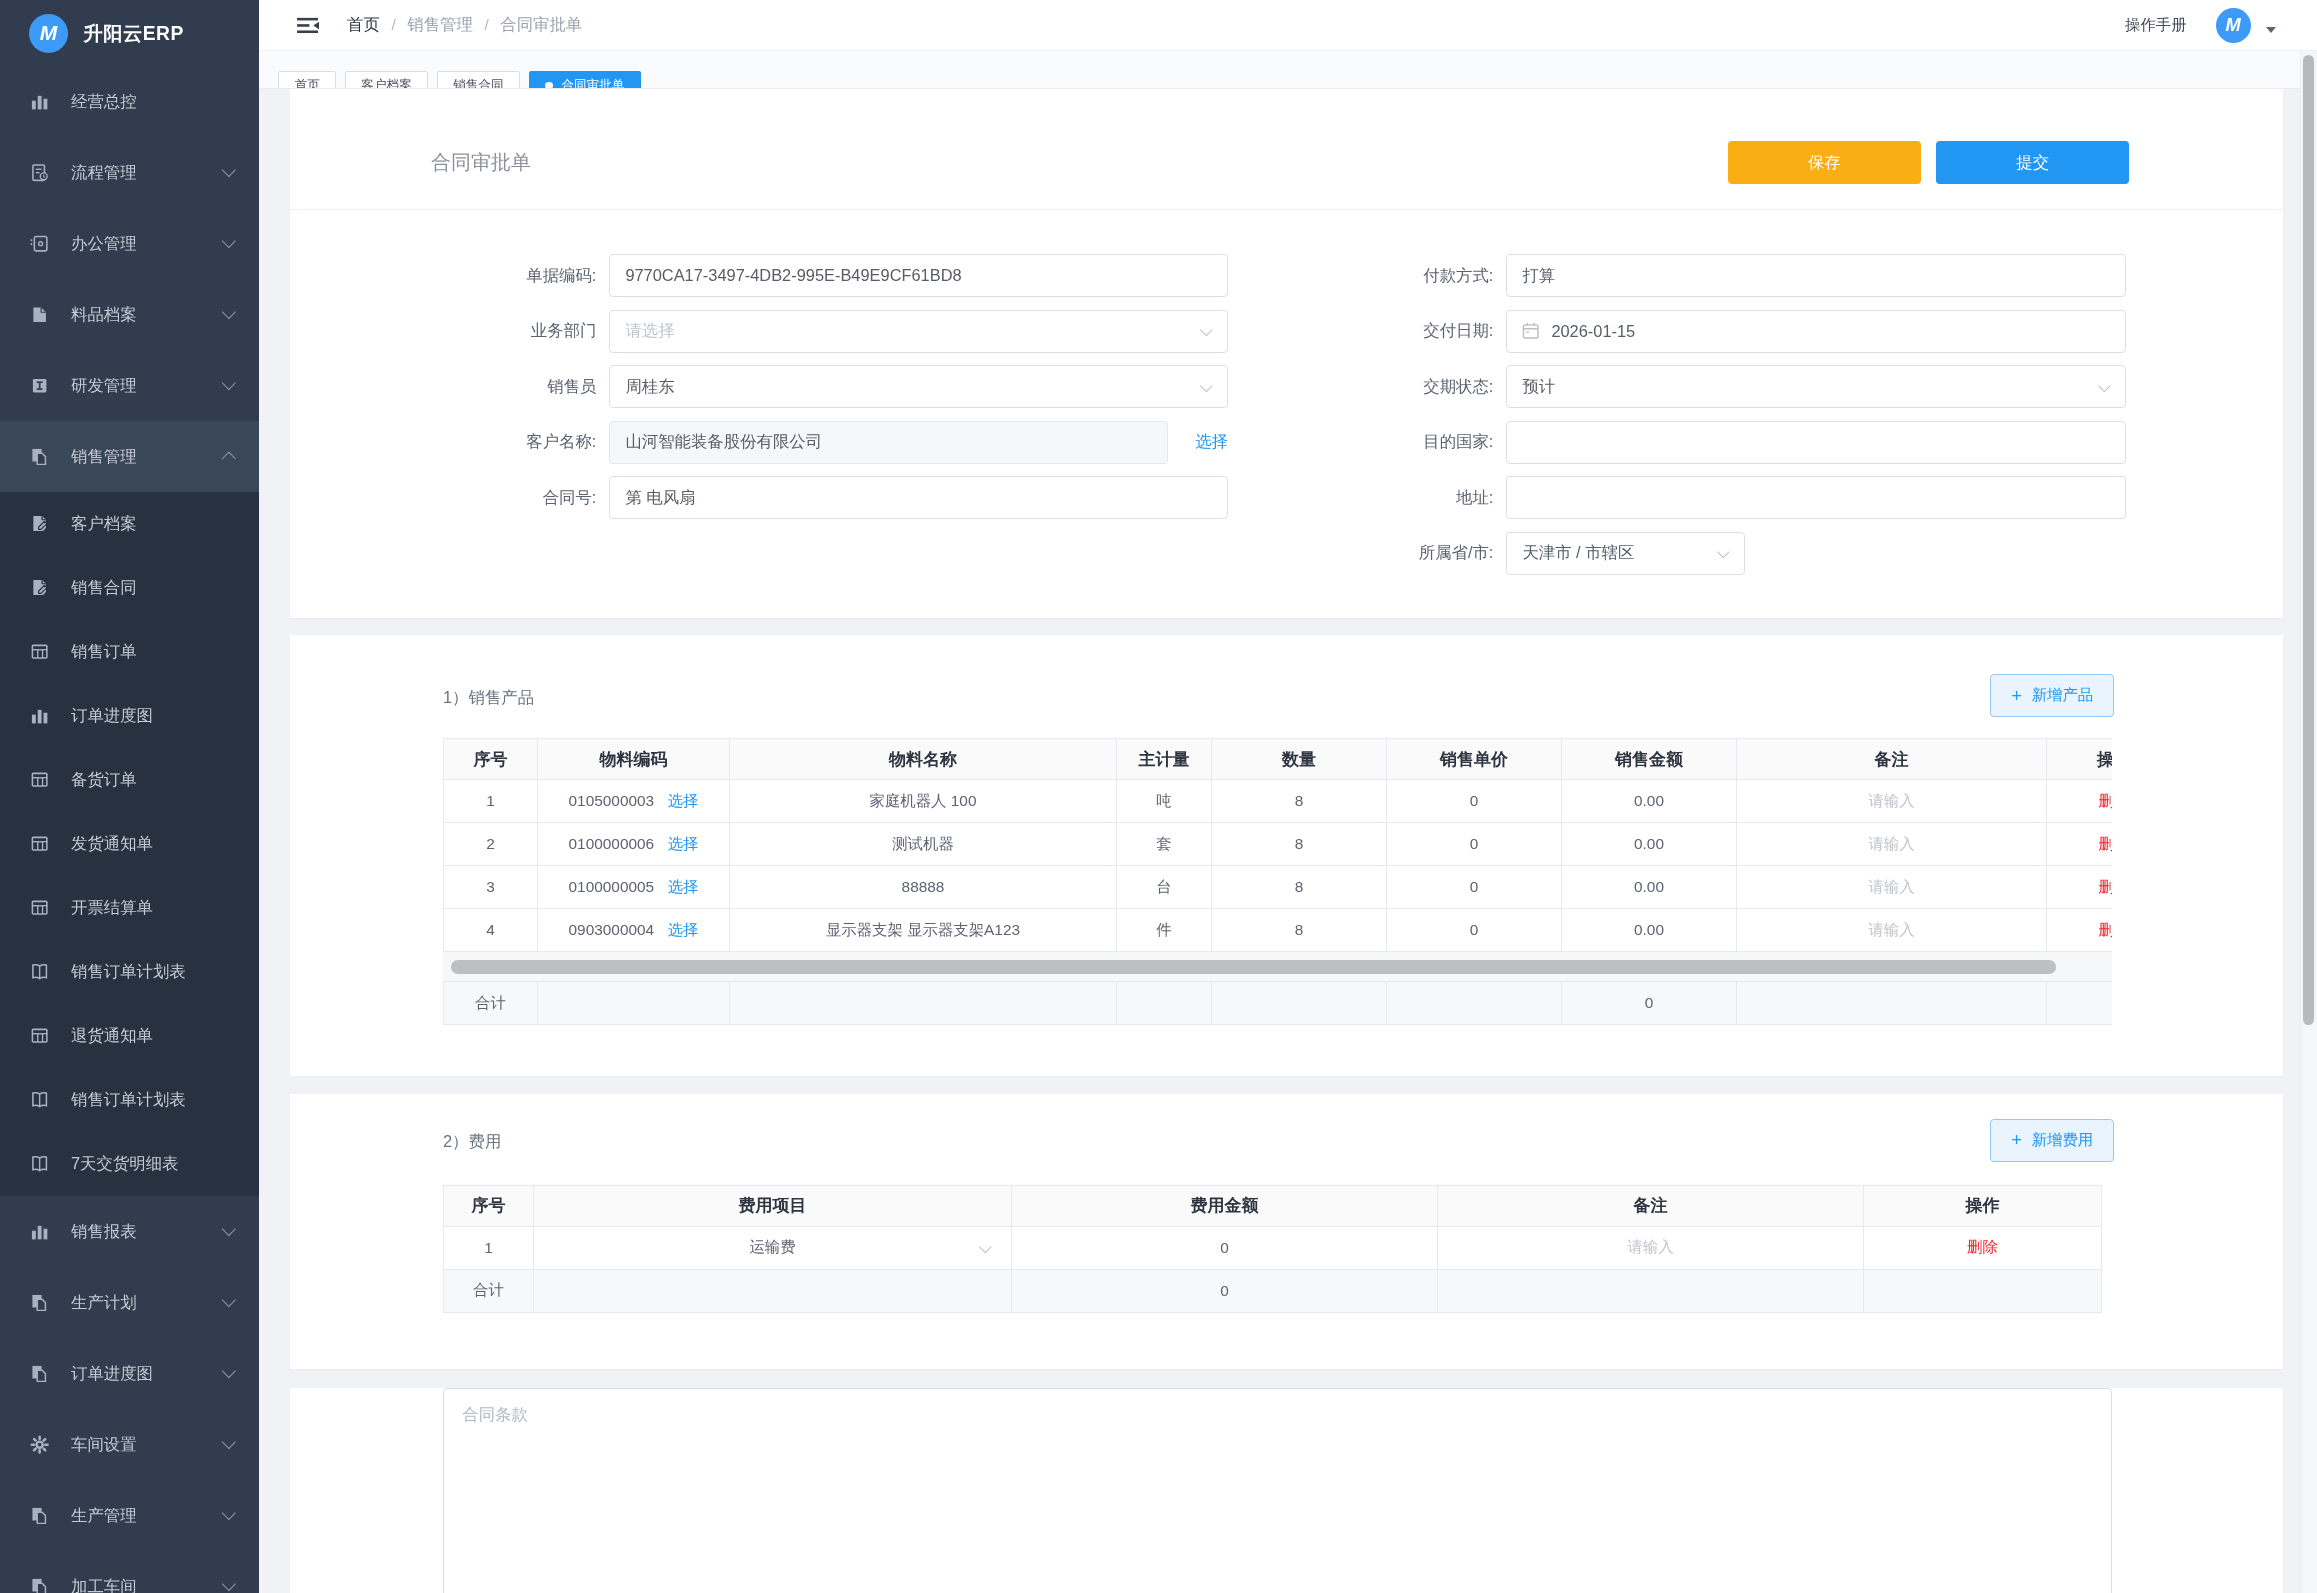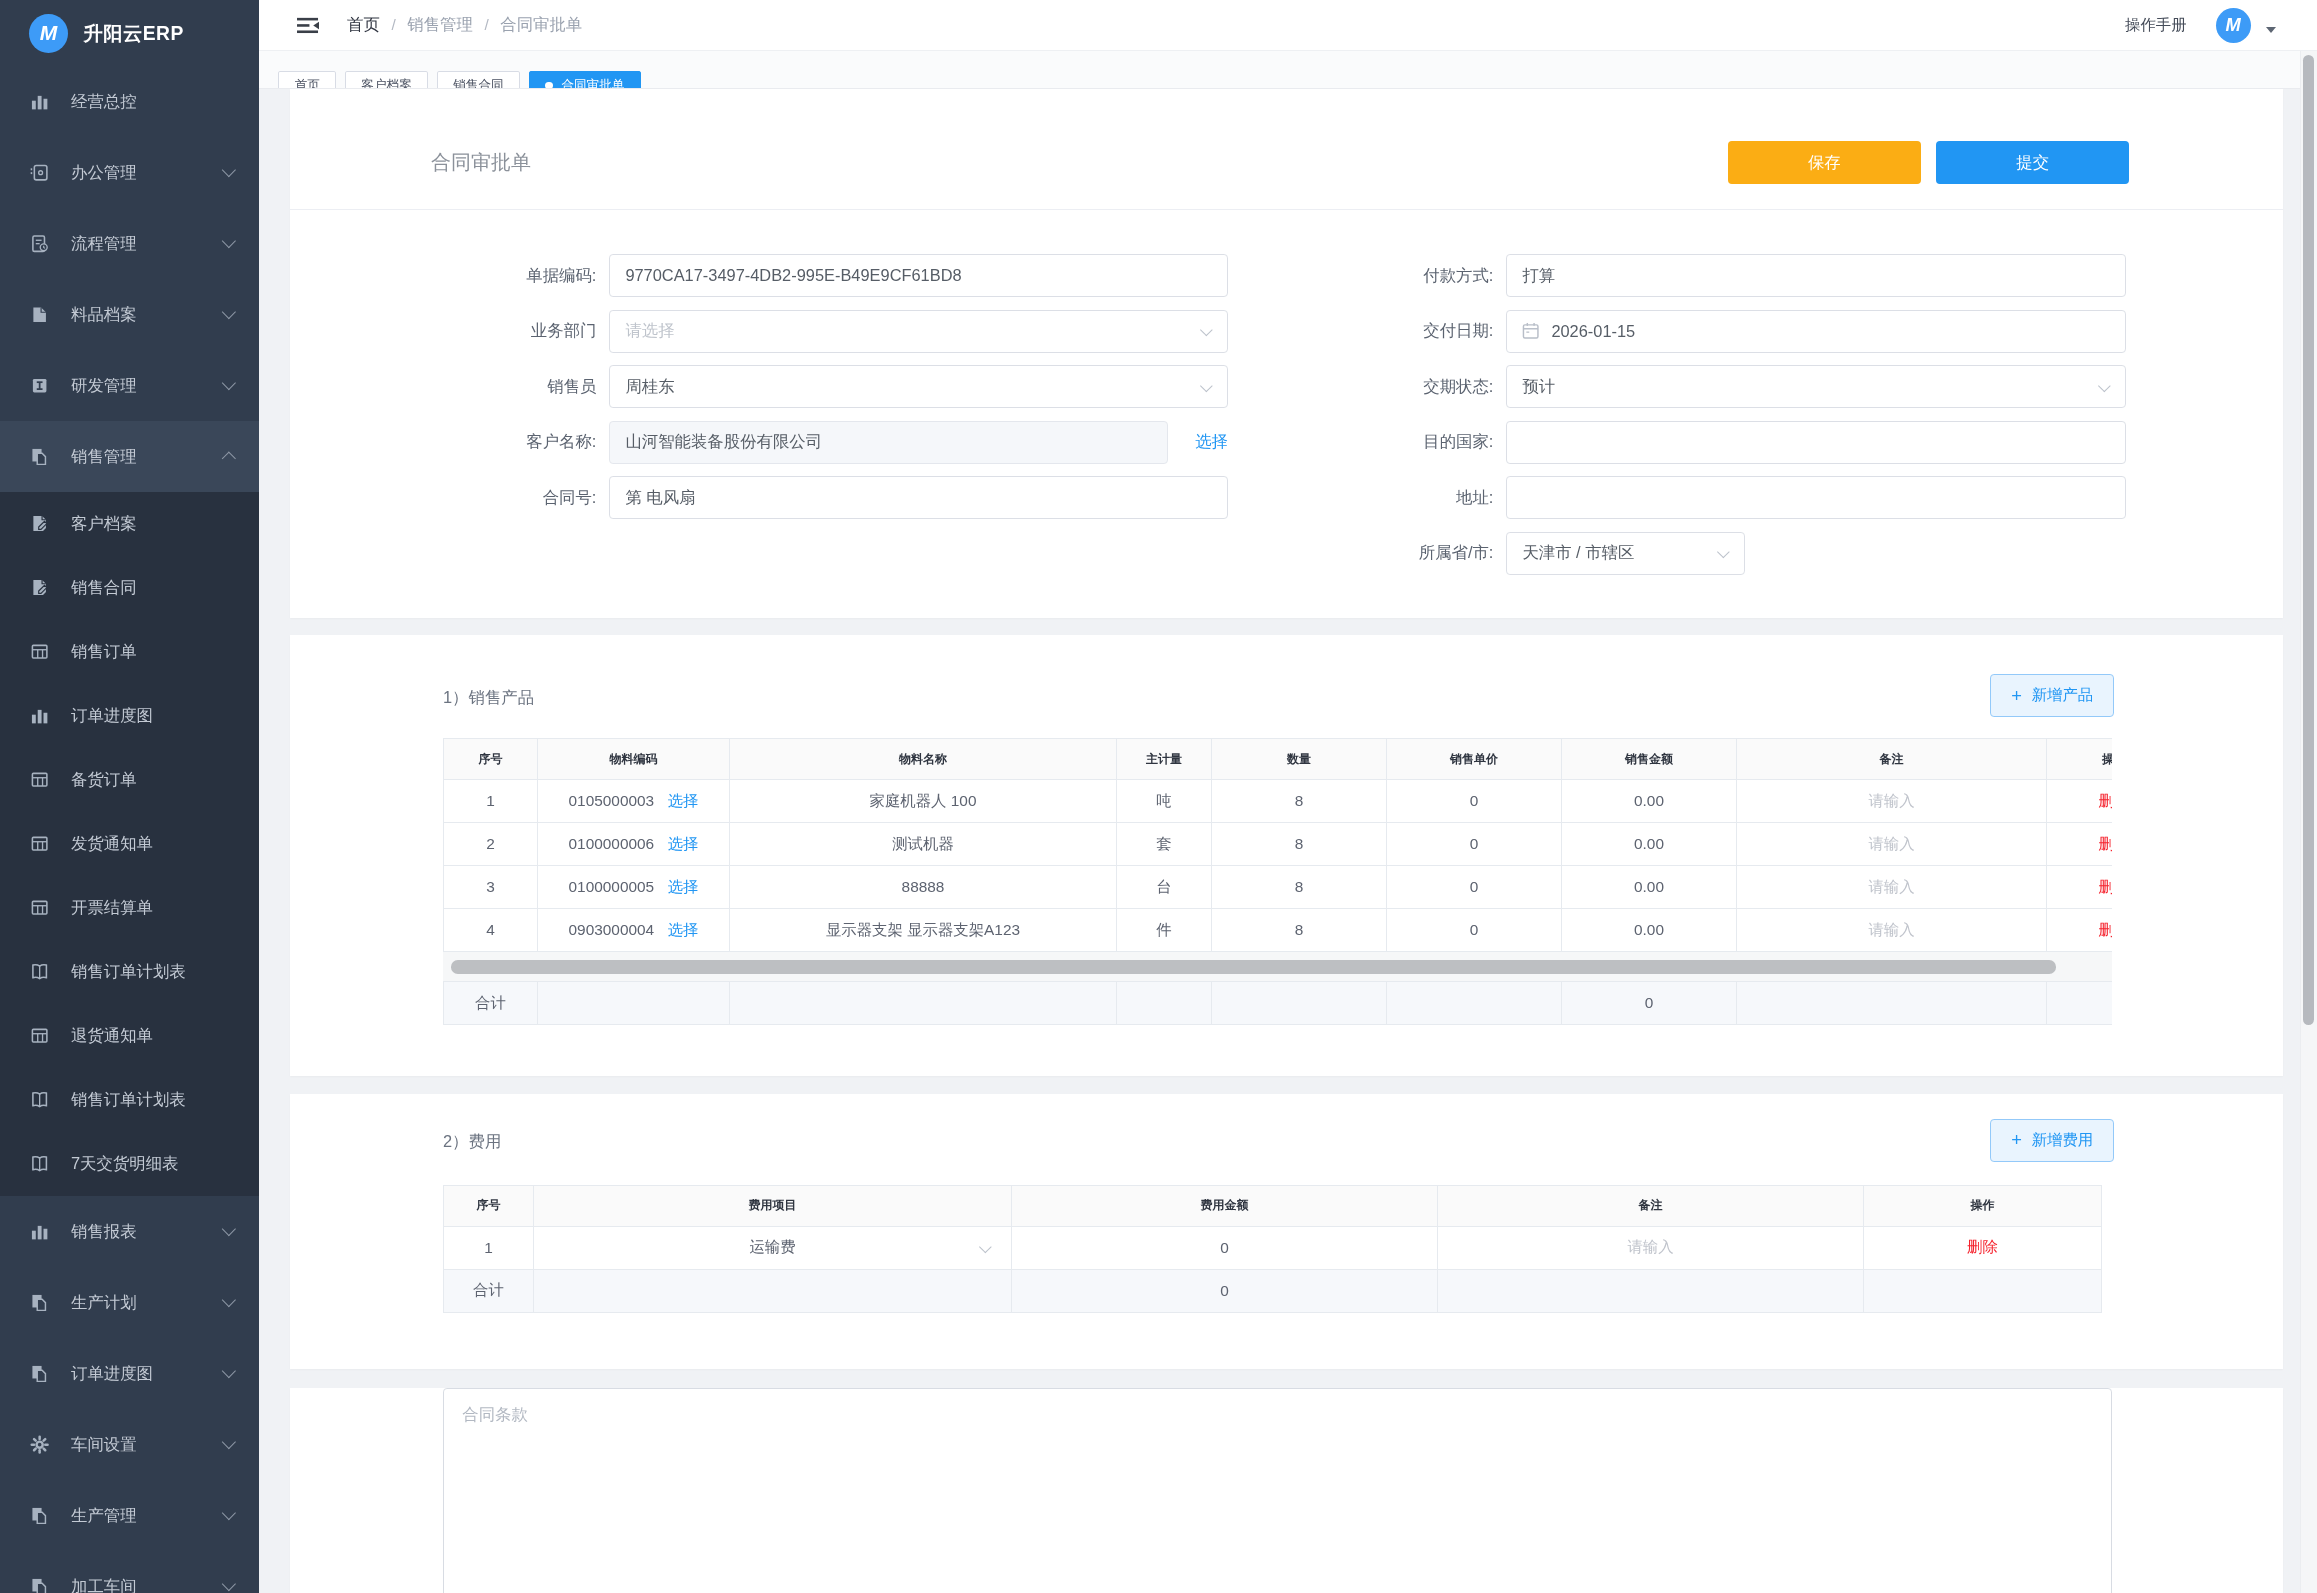--- a/index.html
+++ b/index.html
@@ -86,21 +86,21 @@
   .btn-add { margin-left:auto; height:43px; padding:0 20px; background:#e9f4fe; border:1px solid #93c9f9;
     border-radius:3.9px; color:#2196f3; font-size:15.4px; display:flex; align-items:center; cursor:pointer; font-family:inherit; }
   .btn-add .plus { font-size:18.3px; margin-right:9.7px; font-weight:normal; }
 
   .table-clip { width:1669px; overflow:hidden; margin-left:153px; margin-top:21px; }
   .fees-clip { margin-top:23px; }
   table { border-collapse:collapse; table-layout:fixed; }
   .grid-table { width:1737px; }
   .fees-table { width:1657px; }
   th, td { border:1px solid #e6eaef; text-align:center; overflow:hidden; white-space:nowrap; }
-  th { height:41px; background:#fafafa; font-size:12px; font-weight:600; color:#2f3540; }
+  th { height:41px; background:#fafafa; font-size:17px; font-weight:600; color:#2f3540; }
   td { height:43px; font-size:15.4px; color:#5d6370; }
   .select-link { color:#2196f3; margin-left:13.5px; cursor:pointer; }
   .ph-text { color:#c0c4cc; }
   .del-link { color:#f5222d; cursor:pointer; }
   .total-table td { background:#f6f8fb; }
   .cell-rel { position:relative; }
   .cell-rel .sel-chevron { right:21px; }
 
   .hscroll { width:1669px; margin-left:153px; height:29px; background:#f6f7f8; display:flex; align-items:center; }
   .hthumb { height:13.5px; border-radius:6.8px; background:#bdbfc2; width:1605px; margin-left:7.7px; }
@@ -129,40 +129,40 @@
             <rect x="2" y="9" width="4" height="9" fill="currentColor"></rect>
             <rect x="8" y="4" width="4" height="14" fill="currentColor"></rect>
             <rect x="14" y="7" width="4" height="11" fill="currentColor"></rect>
           </svg>
         </span>
         <span class="mi-label">经营总控</span>
       </div>
       <div class="menu-item">
         <span class="mi-icon">
           <svg width="19.3" height="19.3" viewBox="0 0 20 20">
-            <rect x="4.5" y="2.5" width="13" height="15" rx="2" fill="none" stroke="currentColor" stroke-width="1.6"></rect>
-            <circle cx="11" cy="10" r="2" fill="none" stroke="currentColor" stroke-width="1.4"></circle>
-            <line x1="1.5" y1="5.5" x2="1.5" y2="7.5" stroke="currentColor" stroke-width="1.6"></line>
-            <line x1="1.5" y1="9.5" x2="1.5" y2="11.5" stroke="currentColor" stroke-width="1.6"></line>
-          </svg>
-        </span>
-        <span class="mi-label">办公管理</span>
-        <span class="mi-chevron down"></span>
-      </div>
-      <div class="menu-item">
-        <span class="mi-icon">
-          <svg width="19.3" height="19.3" viewBox="0 0 20 20">
             <rect x="3" y="2" width="12" height="16" rx="1.5" fill="none" stroke="currentColor" stroke-width="1.6"></rect>
             <line x1="6" y1="6.5" x2="12" y2="6.5" stroke="currentColor" stroke-width="1.4"></line>
             <line x1="6" y1="10" x2="10" y2="10" stroke="currentColor" stroke-width="1.4"></line>
             <circle cx="14.2" cy="13.8" r="3.6" fill="#313d4e" stroke="currentColor" stroke-width="1.4"></circle>
             <path d="M14.2 12.2v1.8l1.3.9" fill="none" stroke="currentColor" stroke-width="1.2"></path>
           </svg>
         </span>
         <span class="mi-label">流程管理</span>
+        <span class="mi-chevron down"></span>
+      </div>
+      <div class="menu-item">
+        <span class="mi-icon">
+          <svg width="19.3" height="19.3" viewBox="0 0 20 20">
+            <rect x="4.5" y="2.5" width="13" height="15" rx="2" fill="none" stroke="currentColor" stroke-width="1.6"></rect>
+            <circle cx="11" cy="10" r="2" fill="none" stroke="currentColor" stroke-width="1.4"></circle>
+            <line x1="1.5" y1="5.5" x2="1.5" y2="7.5" stroke="currentColor" stroke-width="1.6"></line>
+            <line x1="1.5" y1="9.5" x2="1.5" y2="11.5" stroke="currentColor" stroke-width="1.6"></line>
+          </svg>
+        </span>
+        <span class="mi-label">办公管理</span>
         <span class="mi-chevron down"></span>
       </div>
       <div class="menu-item">
         <span class="mi-icon">
           <svg width="19.3" height="19.3" viewBox="0 0 20 20">
             <path d="M3.5 2.5h8l5 5v10h-13z" fill="currentColor"></path>
             <path d="M11.5 2.5v5h5" fill="none" stroke="#313d4e" stroke-width="1.2"></path>
           </svg>
         </span>
         <span class="mi-label">料品档案</span>

